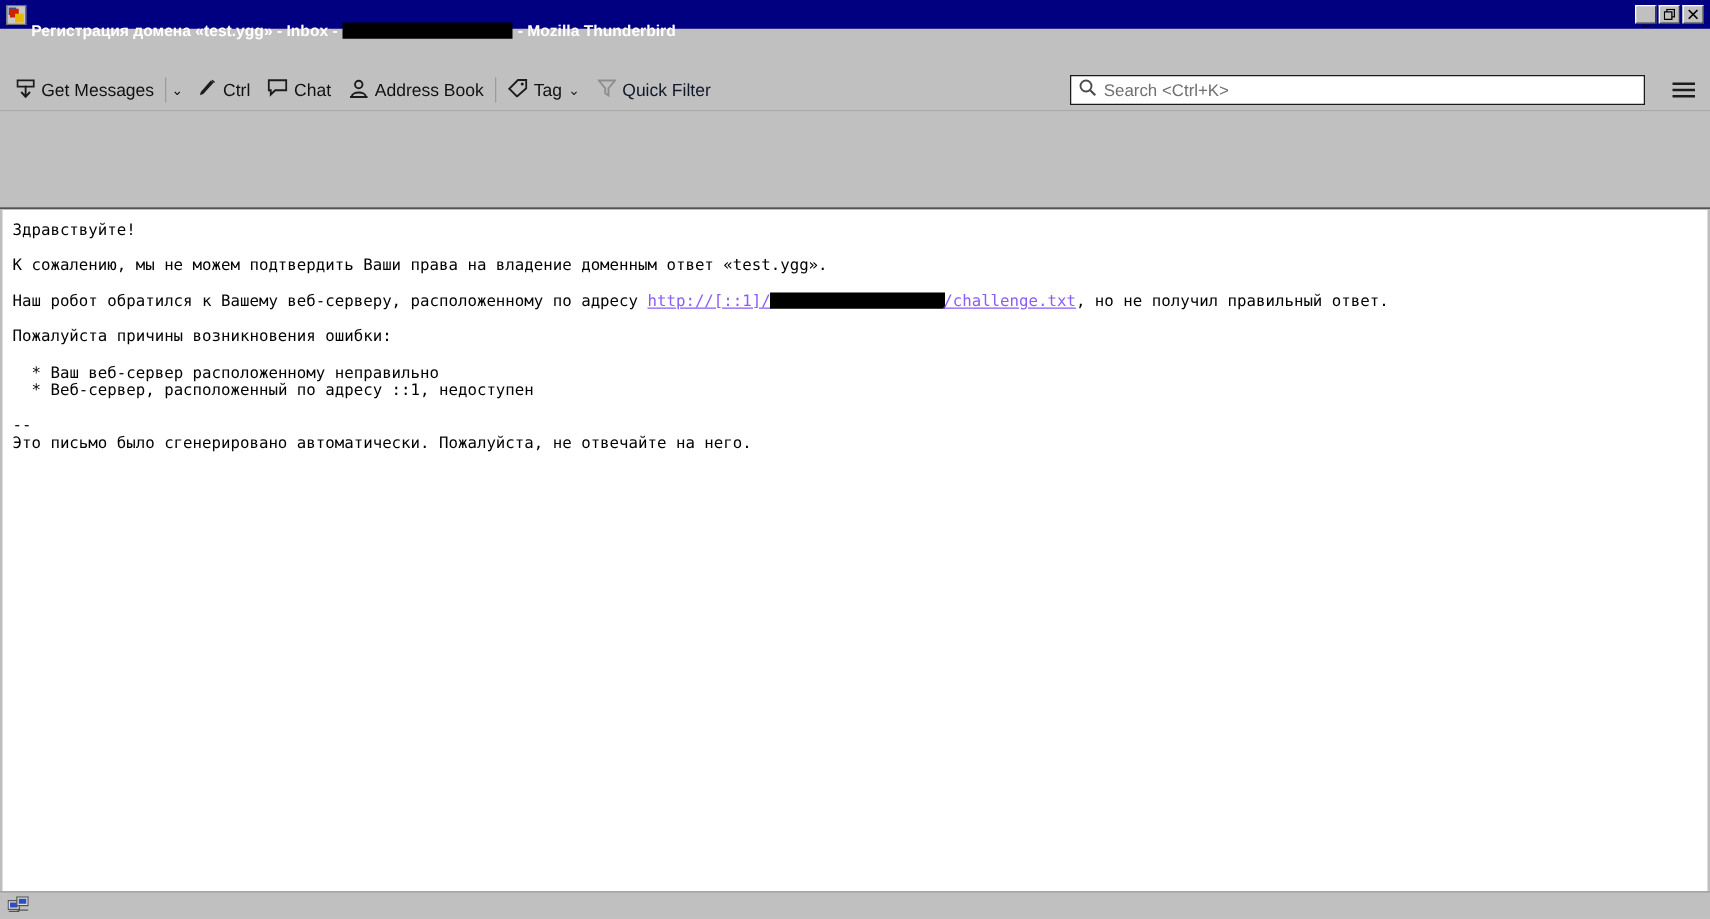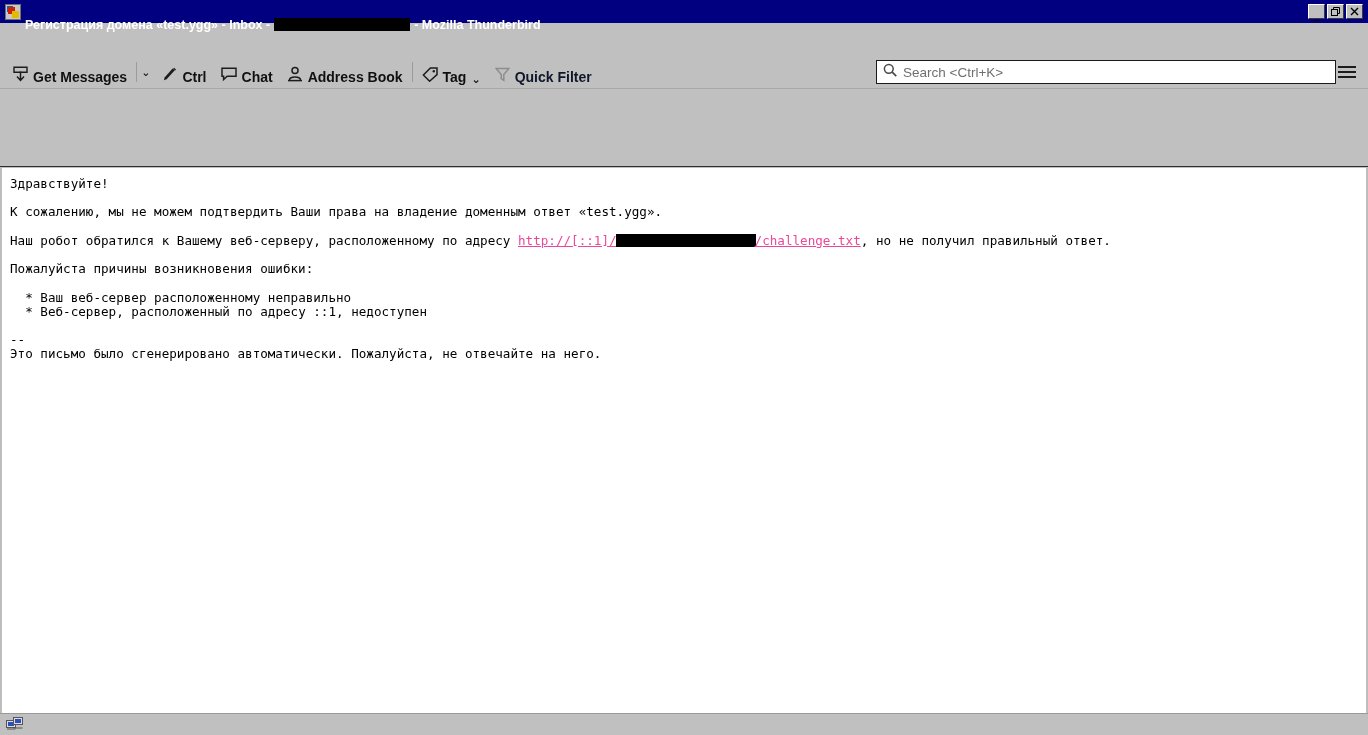--- a/index.html
+++ b/index.html
@@ -95,38 +95,38 @@
 
   
   .toolbar {
     position: absolute; left: 0; top: 56px; width: 1368px; height: 33px;
     background: #c0c0c0;
     display: flex; align-items: center;
     padding: 0 6px;
     border-bottom: 1px solid #a8a8a8;
   }
   .tbitem {
-    display: flex; align-items: flex-end; gap: 5px;
+    display: flex; align-items: center; gap: 5px;
     height: 26px; padding: 0 7px;
-    font-size: 14px; color: #101010; white-space: nowrap; font-weight: bold;
+    font-size: 14px; color: #101010; white-space: nowrap;
   }
   .tbitem.disabled { color: #0f172a; }
   .tb-sep { width: 1px; height: 20px; background: #9b9b9b; margin: 0 2px; }
   .caret {
     font-family: "DejaVu Sans", sans-serif; font-size: 11px;
     line-height: 1; display: inline-block;
   }
   .tb-drop { padding: 0 5px 0 2px; display: flex; align-items: center; height: 26px; }
   .toolbar-spacer { flex: 1 1 auto; }
 
   .searchbox {
     width: 460px; height: 24px;
     background: #ffffff; border: 1px solid #1a1a1a;
     display: flex; align-items: center; gap: 6px;
-    padding: 0 6px; margin-right: 0;
+    padding: 0 6px; margin-right: 20px;
   }
   .search-ph { font-size: 13.5px; color: #6f6f6f; }
   .hamburger {
     width: 22px; height: 22px; display: flex; flex-direction: column;
     justify-content: center; gap: 3px; padding: 0 2px; margin-right: 4px;
   }
   .hamburger i { display: block; height: 2px; background: #1c1c1c; }
 
   
   .msghdr {
@@ -171,21 +171,21 @@
     border-right: 2px solid #bdbdbd;
     padding: 9px 8px 0 8px;
     overflow: hidden;
   }
   .msgbody pre {
     margin: 0; padding: 0;
     font-family: "DejaVu Sans Mono", monospace;
     font-size: 12.6px; line-height: 14.2px;
     color: #000000; white-space: pre-wrap;
   }
-  .msgbody a { color: #ec4899; text-decoration: underline; }
+  .msgbody a { color: #8b5cf6; text-decoration: underline; }
   .link-redact {
     display: inline-block; background: #000; height: 13px; width: 140px;
     vertical-align: -2px; margin: 0 -1px;
   }
 
   
   .statusbar {
     position: absolute; left: 0; bottom: 0; width: 1368px; height: 22px;
     background: #c0c0c0; border-top: 1px solid #9a9a9a;
     display: flex; align-items: center; padding-left: 6px;

